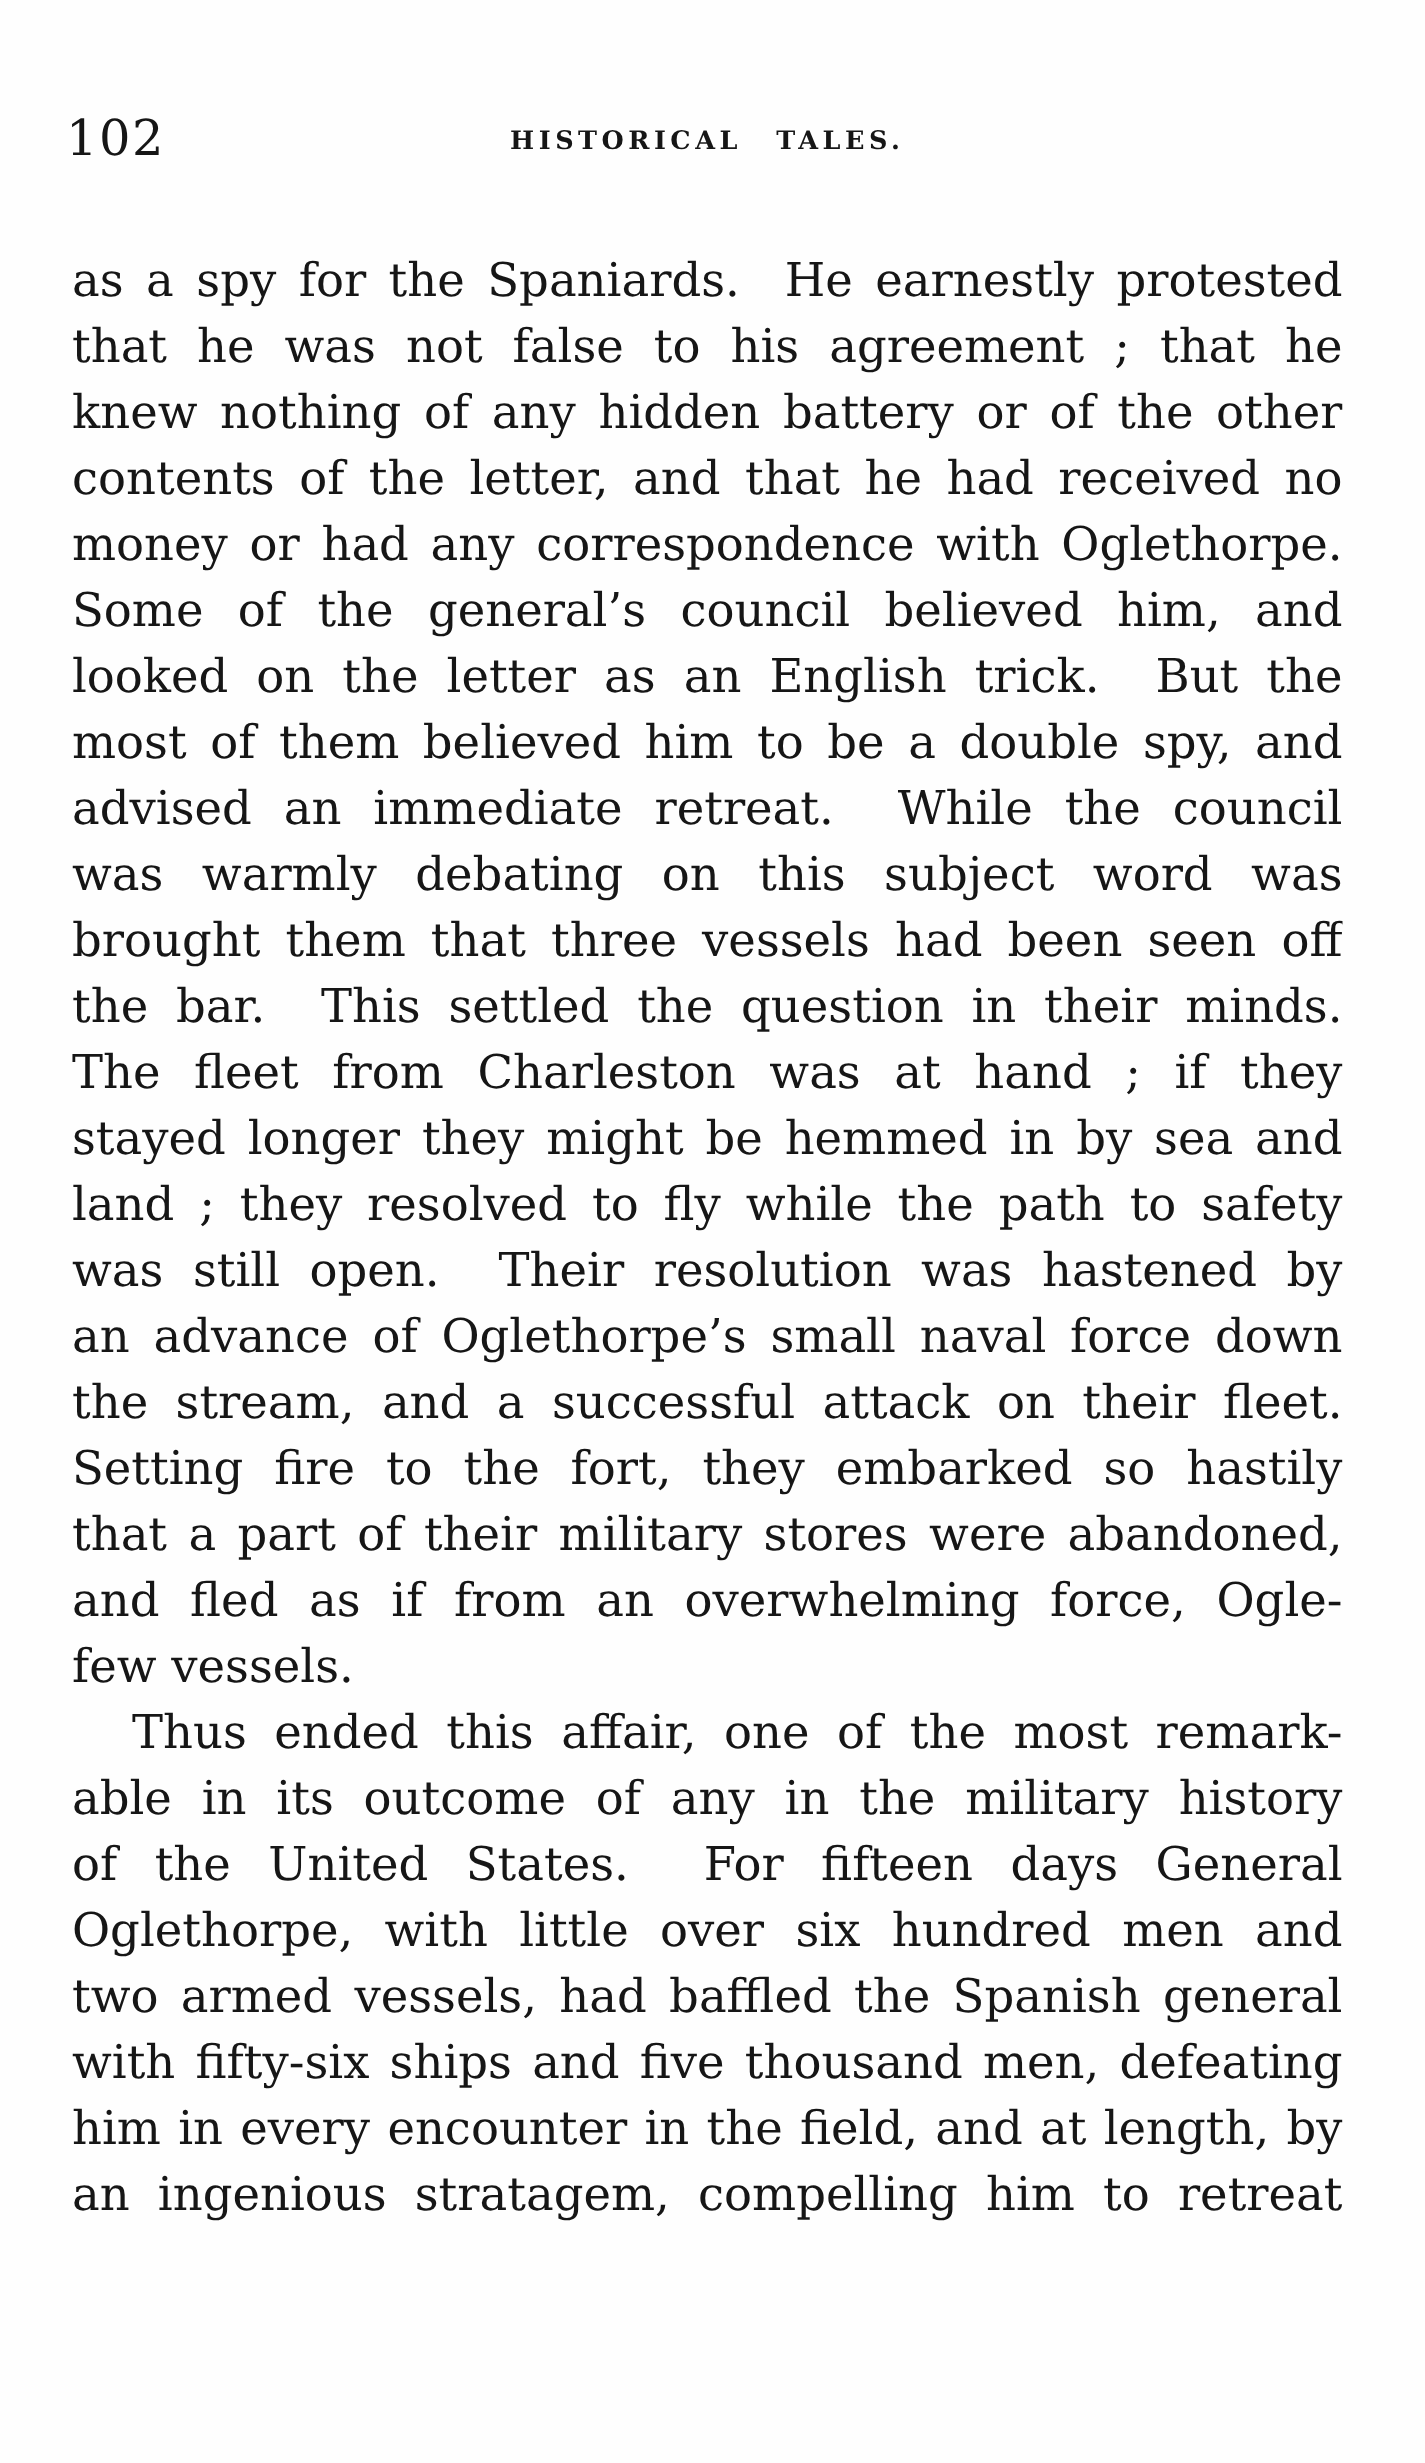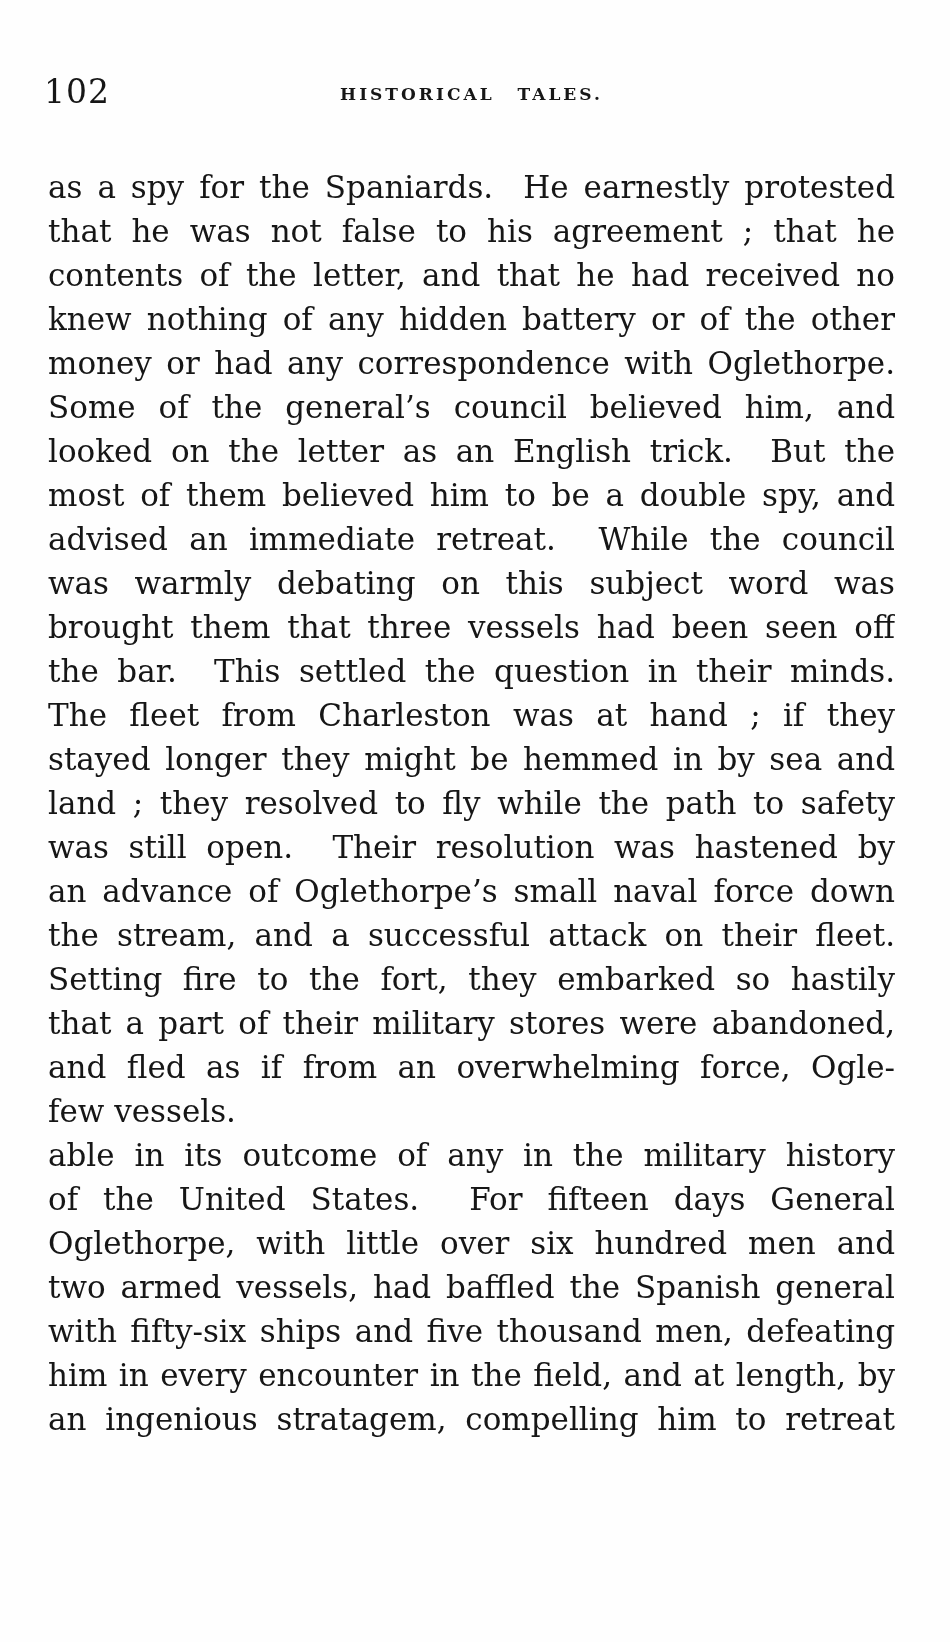--- a/index.html
+++ b/index.html
@@ -63,40 +63,41 @@
 
 <div class="page">
 
   <div class="page-number">102</div>
 
   <div class="running-header">HISTORICAL TALES.</div>
 
   <div class="page-body">
     <div class="line">as a spy for the Spaniards.&nbsp; He earnestly protested</div>
     <div class="line">that he was not false to his agreement ; that he</div>
+    <div class="line">knew nothing of any hidden battery or of the other</div>
     <div class="line">contents of the letter, and that he had received no</div>
-    <div class="line">knew nothing of any hidden battery or of the other</div>
     <div class="line">money or had any correspondence with Oglethorpe.</div>
     <div class="line">Some of the general’s council believed him, and</div>
     <div class="line">looked on the letter as an English trick.&nbsp; But the</div>
     <div class="line">most of them believed him to be a double spy, and</div>
     <div class="line">advised an immediate retreat.&nbsp; While the council</div>
     <div class="line">was warmly debating on this subject word was</div>
     <div class="line">brought them that three vessels had been seen off</div>
     <div class="line">the bar.&nbsp; This settled the question in their minds.</div>
     <div class="line">The fleet from Charleston was at hand ; if they</div>
     <div class="line">stayed longer they might be hemmed in by sea and</div>
     <div class="line">land ; they resolved to fly while the path to safety</div>
     <div class="line">was still open.&nbsp; Their resolution was hastened by</div>
     <div class="line">an advance of Oglethorpe’s small naval force down</div>
     <div class="line">the stream, and a successful attack on their fleet.</div>
     <div class="line">Setting fire to the fort, they embarked so hastily</div>
     <div class="line">that a part of their military stores were abandoned,</div>
     <div class="line">and fled as if from an overwhelming force, Ogle-</div>
     <div class="line plain">few vessels.</div>
+    <div class="line indent">Thus ended this affair, one of the most remark-</div>
     <div class="line">able in its outcome of any in the military history</div>
     <div class="line">of the United States.&nbsp; For fifteen days General</div>
     <div class="line">Oglethorpe, with little over six hundred men and</div>
     <div class="line">two armed vessels, had baffled the Spanish general</div>
     <div class="line">with fifty-six ships and five thousand men, defeating</div>
     <div class="line">him in every encounter in the field, and at length, by</div>
     <div class="line">an ingenious stratagem, compelling him to retreat</div>
   </div>
 
 </div>

